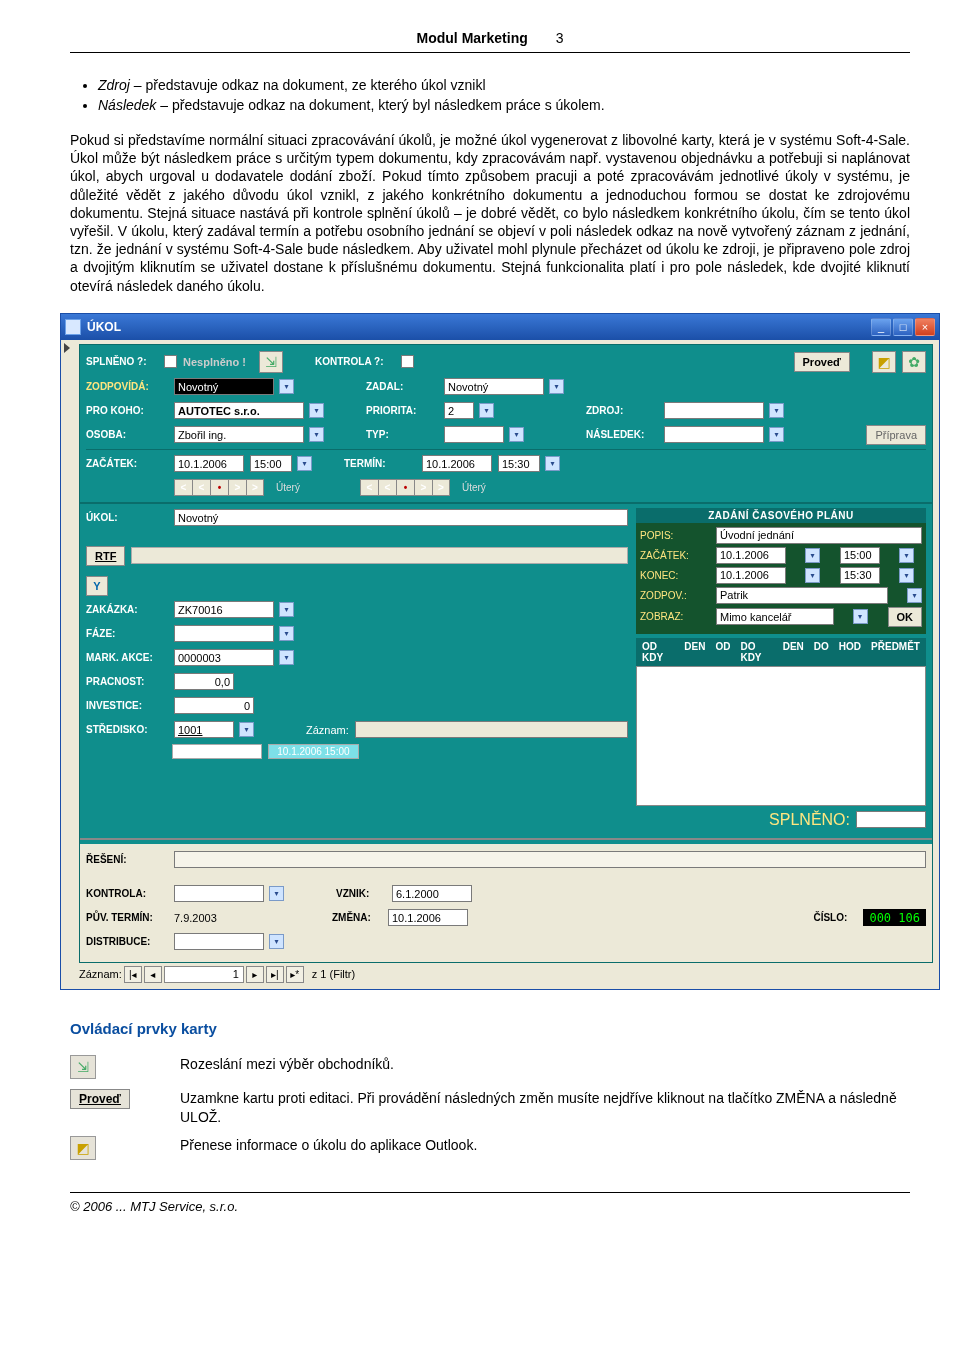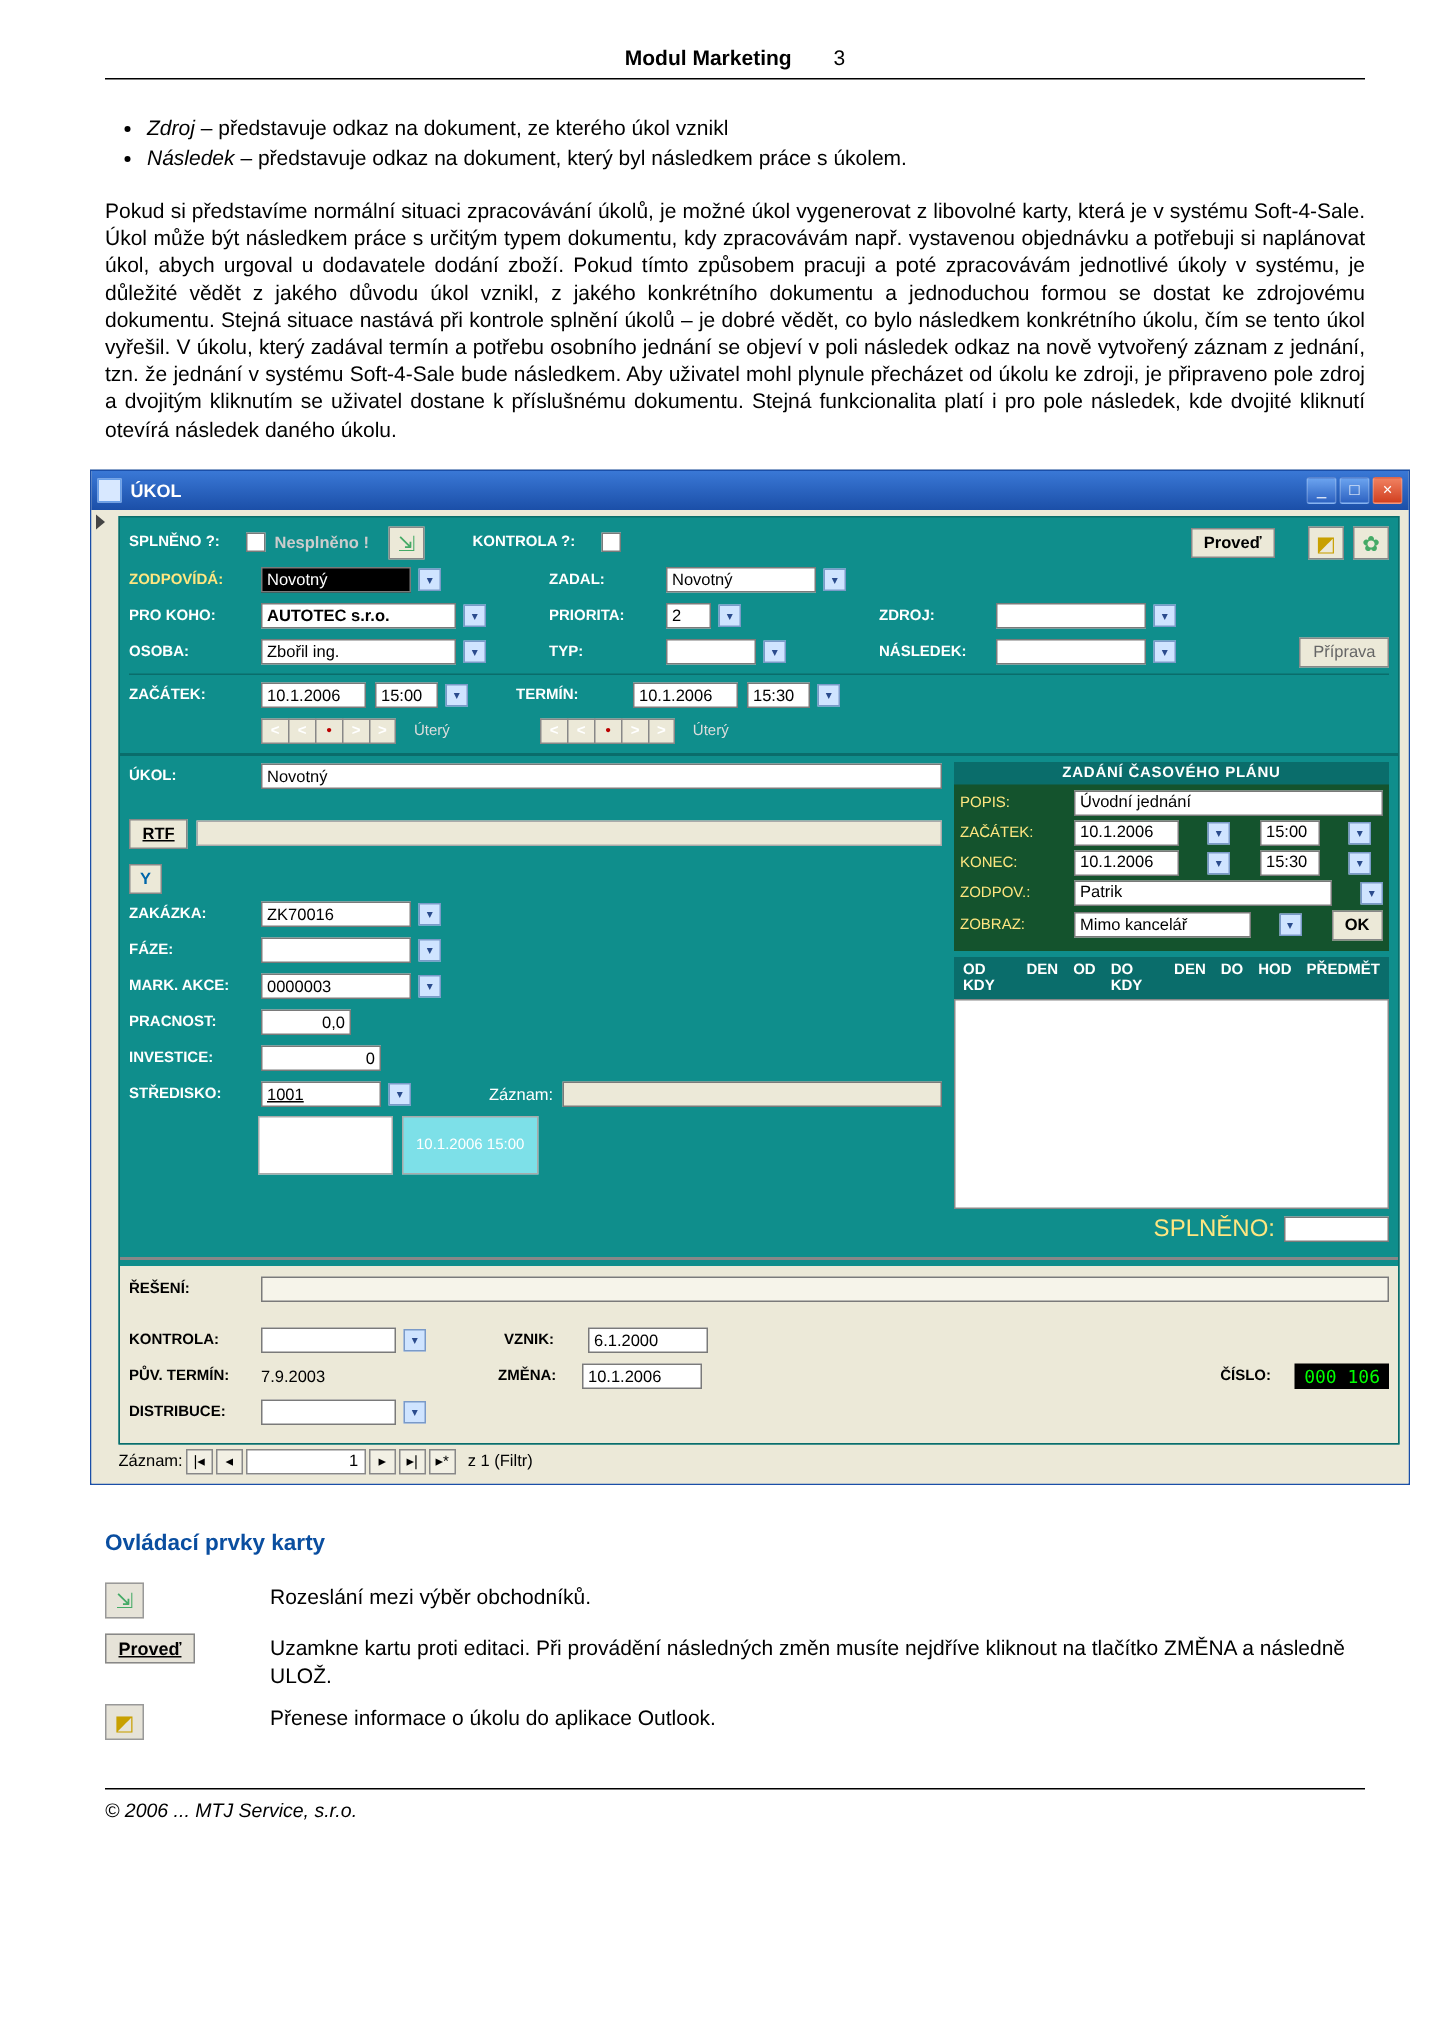--- a/index.html
+++ b/index.html
@@ -190,21 +190,21 @@
   .splitline {
     border-top: 2px solid #888; margin: 4px -6px;
   }
   .bottomzone {
     background: #ece9d8;
     margin: 0 -6px -6px -6px;
     padding: 6px;
     color:#000;
   }
   .timestamps { display:flex; gap:6px; font-size:10px; }
-  .timestamps .ts { background:#fff; border:1px solid #aaa; padding:13px 8px; }
+  .timestamps .ts { background:#fff; border:1px solid #aaa; padding:1px 8px; }
   .timestamps .ts.blue { background:#7de0e8; }
   
   .recnav {
     display:flex; align-items:center; gap:2px; background:#ece9d8; padding:3px 0 0 14px;
     font-size:11px;
   }
   .recnav .rb {
     width:18px; height:17px; border:1px solid #888; background:#f2f0e4;
     display:flex; align-items:center; justify-content:center; font-size:10px;
   }
@@ -385,21 +385,21 @@
             <div class="row">
               <span class="lbl lg">PRACNOST:</span>
               <span class="fld" style="width:60px; text-align:right; justify-content:flex-end;">0,0</span>
             </div>
             <div class="row">
               <span class="lbl lg">INVESTICE:</span>
               <span class="fld" style="width:80px; text-align:right; justify-content:flex-end;">0</span>
             </div>
             <div class="row">
               <span class="lbl lg">STŘEDISKO:</span>
-              <span class="fld" style="width:80px;text-decoration:underline;">1001</span>
+              <span class="fld" style="width:60px;text-decoration:underline;">1001</span>
               <span class="dd">▾</span>
               <span style="width:40px;"></span>
               <span style="color:#fff;">Záznam:</span>
               <span class="fld" style="flex:1; background:#ece9d8;"></span>
             </div>
 
             <div class="timestamps" style="margin: 4px 0 0 86px;">
               <span class="ts">10.1.2006 15:00</span>
               <span class="ts blue">10.1.2006 15:00</span>
               <span style="flex:1;"></span>

